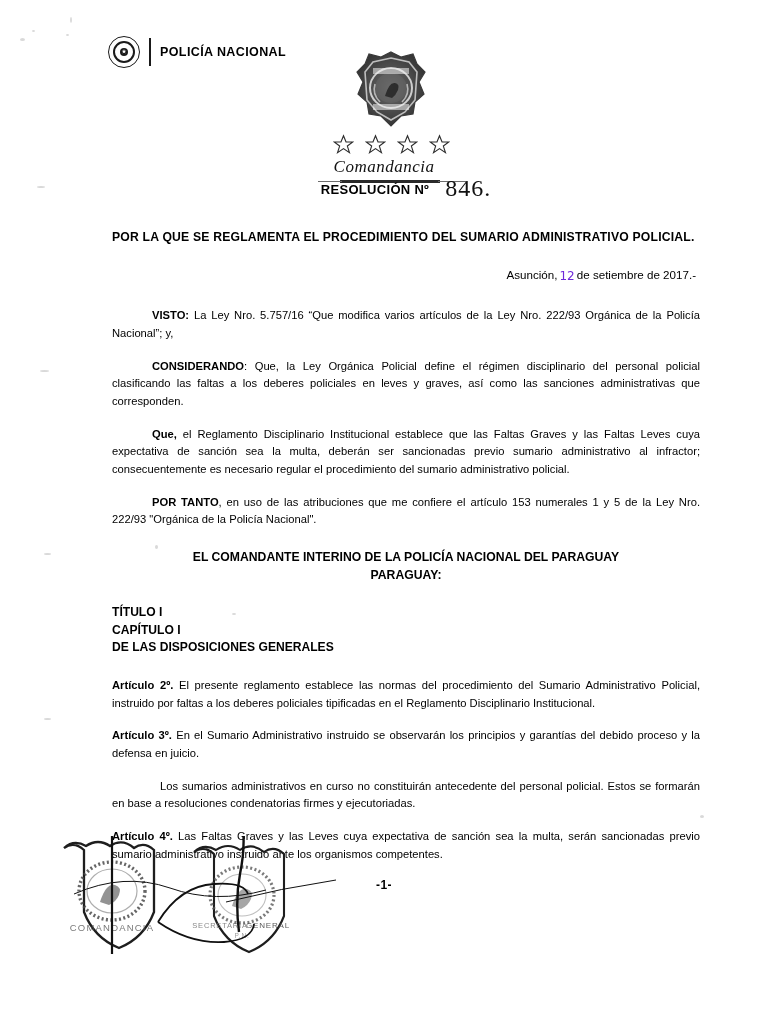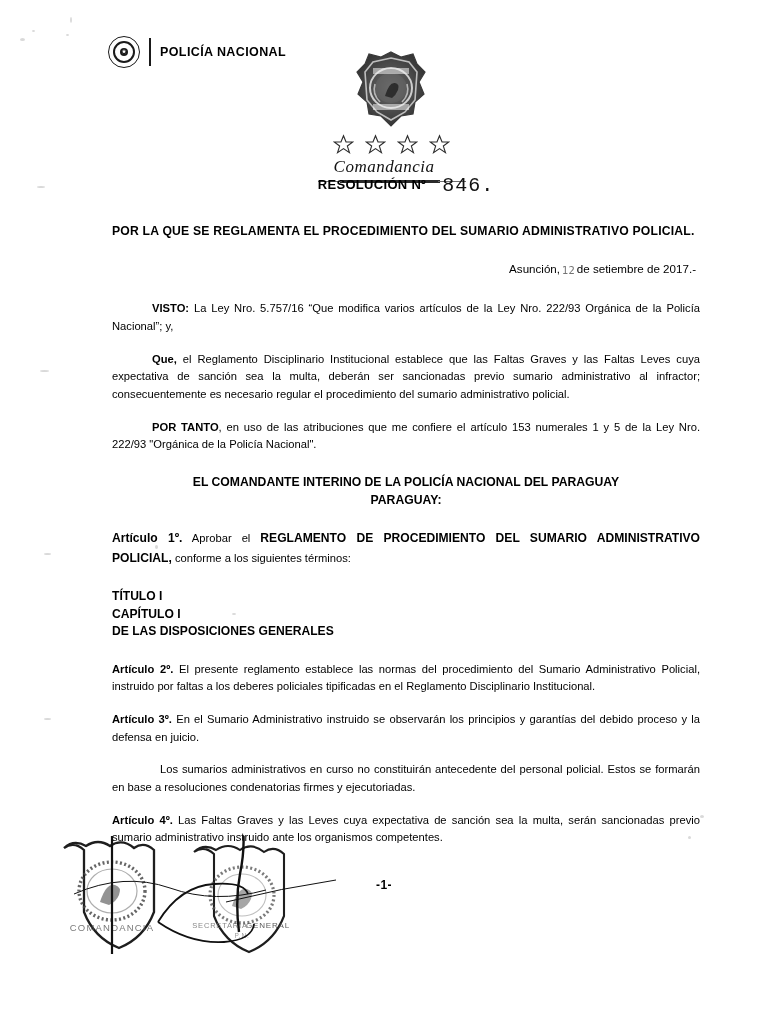--- a/index.html
+++ b/index.html
@@ -172,37 +172,37 @@
 
   .resolucion {
     text-align: center;
     font-size: 13px;
     font-weight: bold;
     letter-spacing: .3px;
     margin-bottom: 22px;
     position: relative;
   }
   .hand {
-    font-family: Liberation Mono, monospace;
+    font-family: Liberation Serif, serif;
     font-weight: normal;
-    font-size: 20px;
+    font-size: 24px;
     letter-spacing: 1px;
     position: relative;
     top: 2px;
     padding-left: 8px;
     color: #111;
     margin-left: 8px;
   }
   .hand-sm {
     font-family: "DejaVu Sans", sans-serif;
-    font-size: 10px;
+    font-size: 12px;
     position: relative;
     top: 1px;
     padding: 0 2px;
-    color: #737373;
+    color: #6d28d9;
   }
 
   .title-block {
     font-size: 12.2px;
     font-weight: bold;
     text-align: justify;
     letter-spacing: .2px;
     line-height: 1.5;
     margin-bottom: 20px;
   }
@@ -358,31 +358,31 @@
       <span class="title-line1">POR LA QUE SE REGLAMENTA EL PROCEDIMIENTO DEL SUMARIO</span>
       <span>ADMINISTRATIVO POLICIAL.</span>
     </div>
 
     <div class="date-line">
       <span>Asunción,</span><span class="hand-sm">12</span><span>de setiembre de 2017.-</span>
     </div>
 
     <p class="para"><span class="b">VISTO:</span><span> La Ley Nro. 5.757/16 “Que modifica varios artículos de la Ley Nro. 222/93 Orgánica de la Policía Nacional”; y,</span></p>
 
+    <p class="para"><span class="b">CONSIDERANDO</span><span>: Que, la Ley Orgánica Policial define el régimen disciplinario del personal policial clasificando las faltas a los deberes policiales en leves y graves, así como las sanciones administrativas que corresponden.</span></p>
 
     <p class="para"><span class="b">Que,</span><span> el Reglamento Disciplinario Institucional establece que las Faltas Graves y las Faltas Leves cuya expectativa de sanción sea la multa, deberán ser sancionadas previo sumario administrativo al infractor; consecuentemente es necesario regular el procedimiento del sumario administrativo policial.</span></p>
 
     <p class="para"><span class="b">POR TANTO</span><span>, en uso de las atribuciones que me confiere el artículo 153 numerales 1 y 5 de la Ley Nro. 222/93 "Orgánica de la Policía Nacional".</span></p>
 
     <div class="resuelve">
       <div>EL COMANDANTE INTERINO DE LA POLICÍA NACIONAL DEL PARAGUAY</div>
       <div>PARAGUAY:</div>
     </div>
 
-    <div class="art1"><span class="big">Artículo 1º.</span><span> Aprobar el </span><span class="big">REGLAMENTO DE PROCEDIMIENTO DEL SUMARIO ADMINISTRATIVO POLICIAL,</span><span> conforme a los siguientes términos:</span></div>
 
     <div class="titulo-block">
       <div>TÍTULO I</div>
       <div>CAPÍTULO I</div>
       <div>DE LAS DISPOSICIONES GENERALES</div>
     </div>
 
     <p class="art"><span class="b">Artículo 2º.</span><span> El presente reglamento establece las normas del procedimiento del Sumario Administrativo Policial, instruido por faltas a los deberes policiales tipificadas en el Reglamento Disciplinario Institucional.</span></p>
 
     <p class="art"><span class="b">Artículo 3º.</span><span> En el Sumario Administrativo instruido se observarán los principios y garantías del debido proceso y la defensa en juicio.</span></p>

